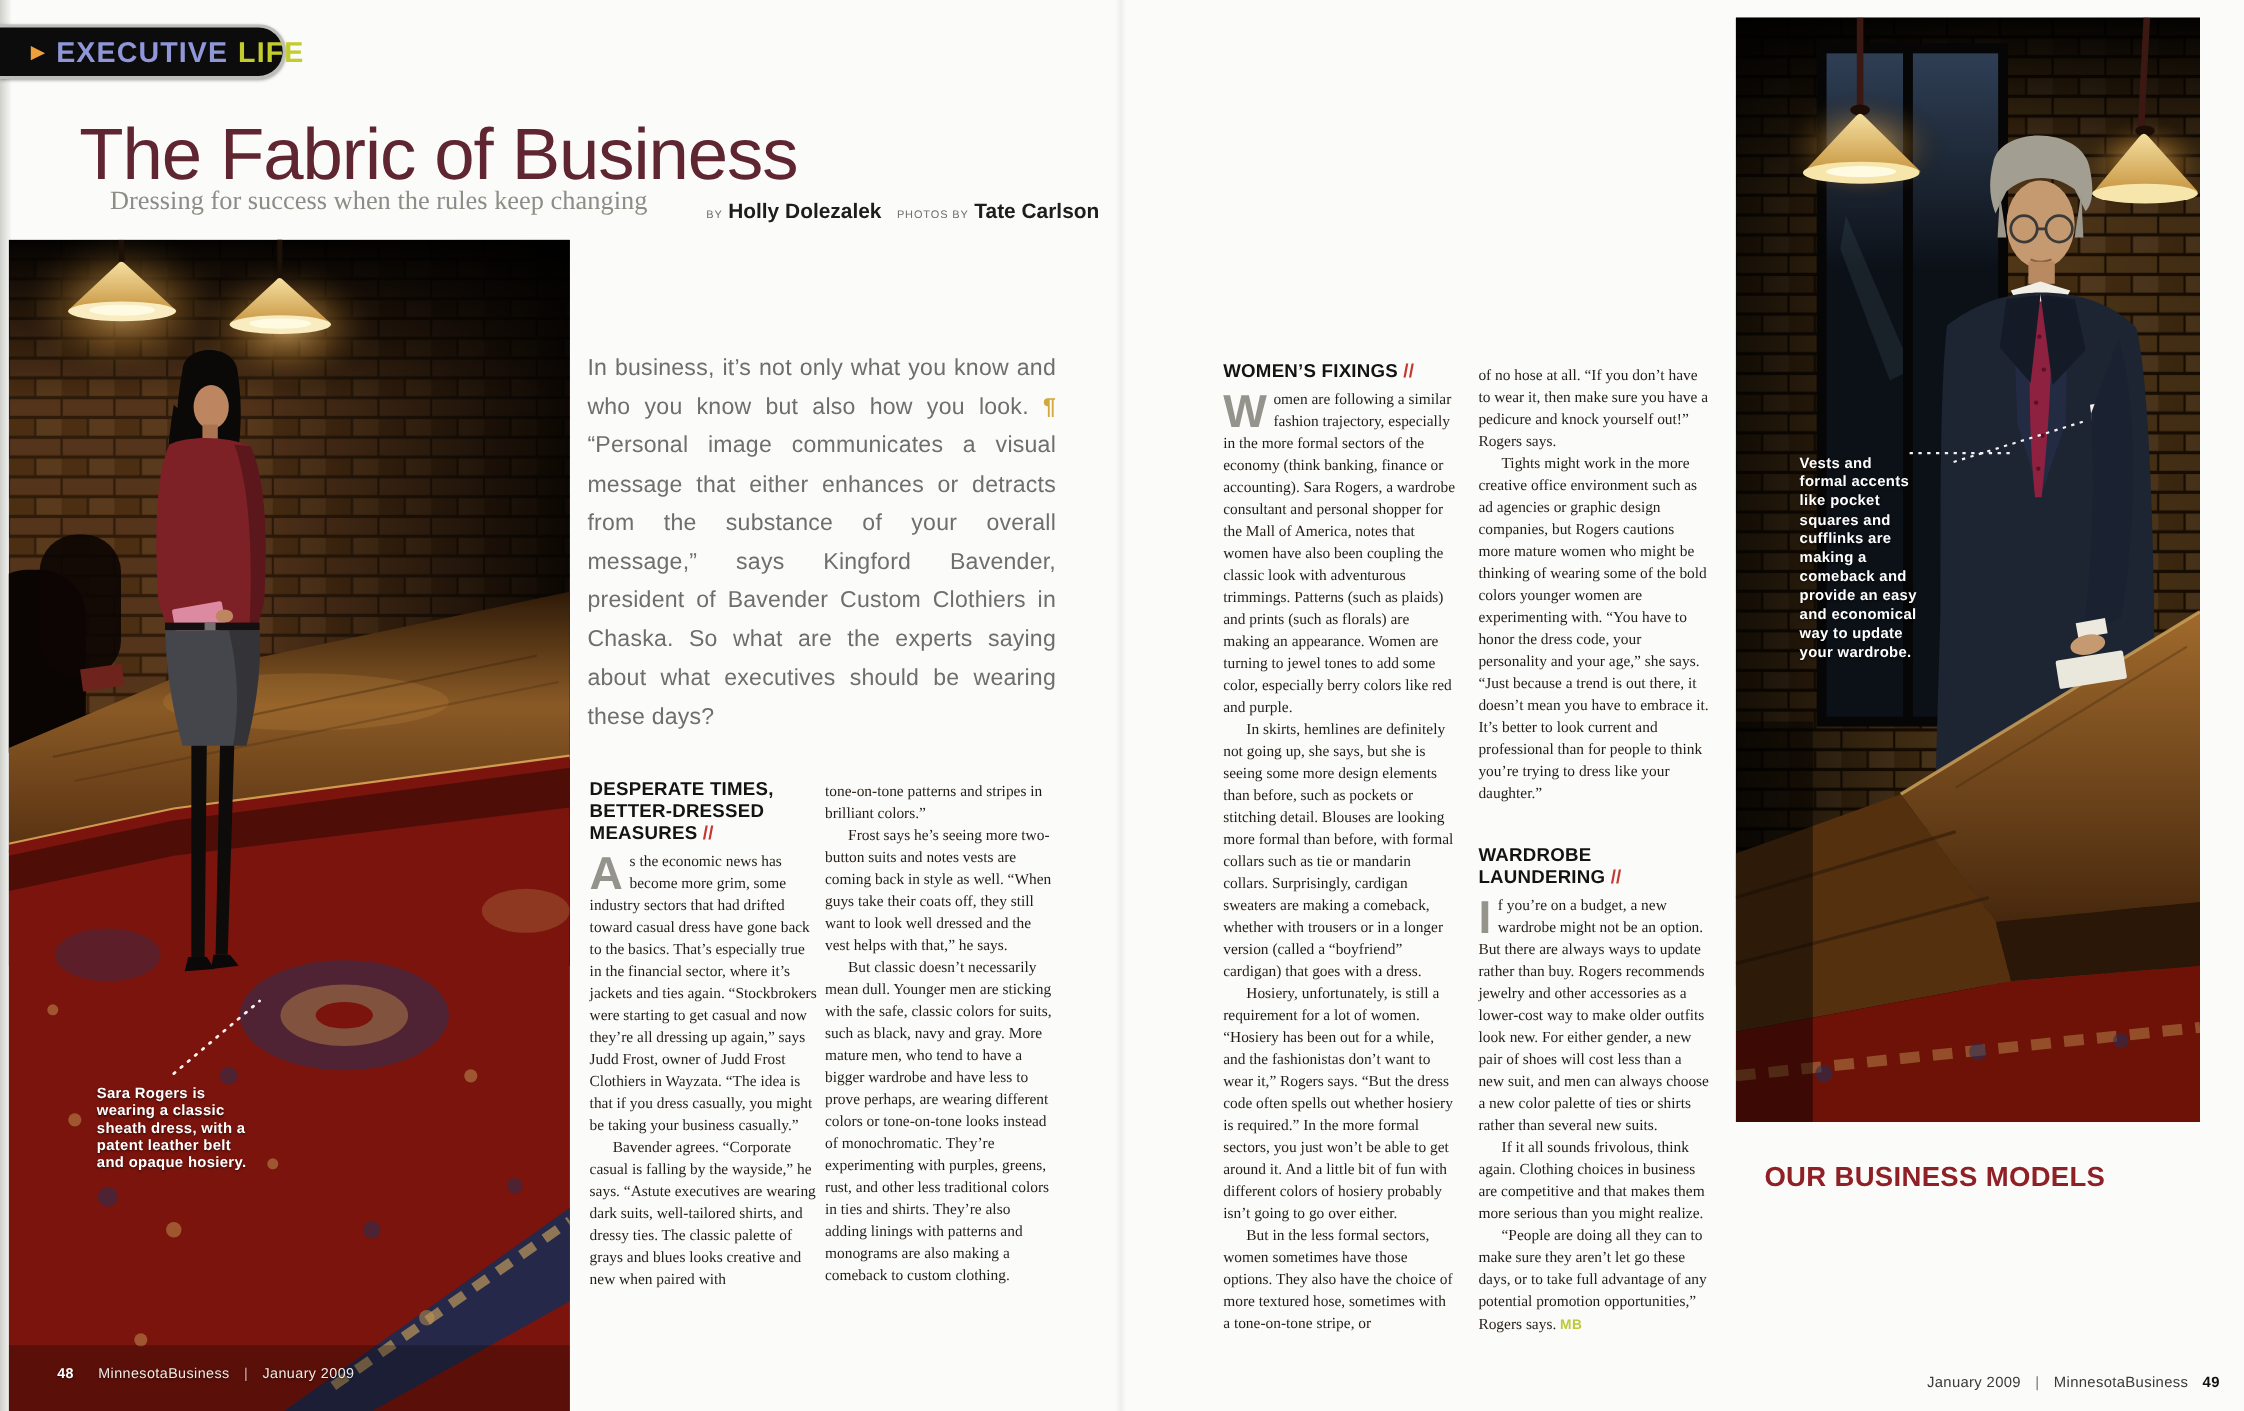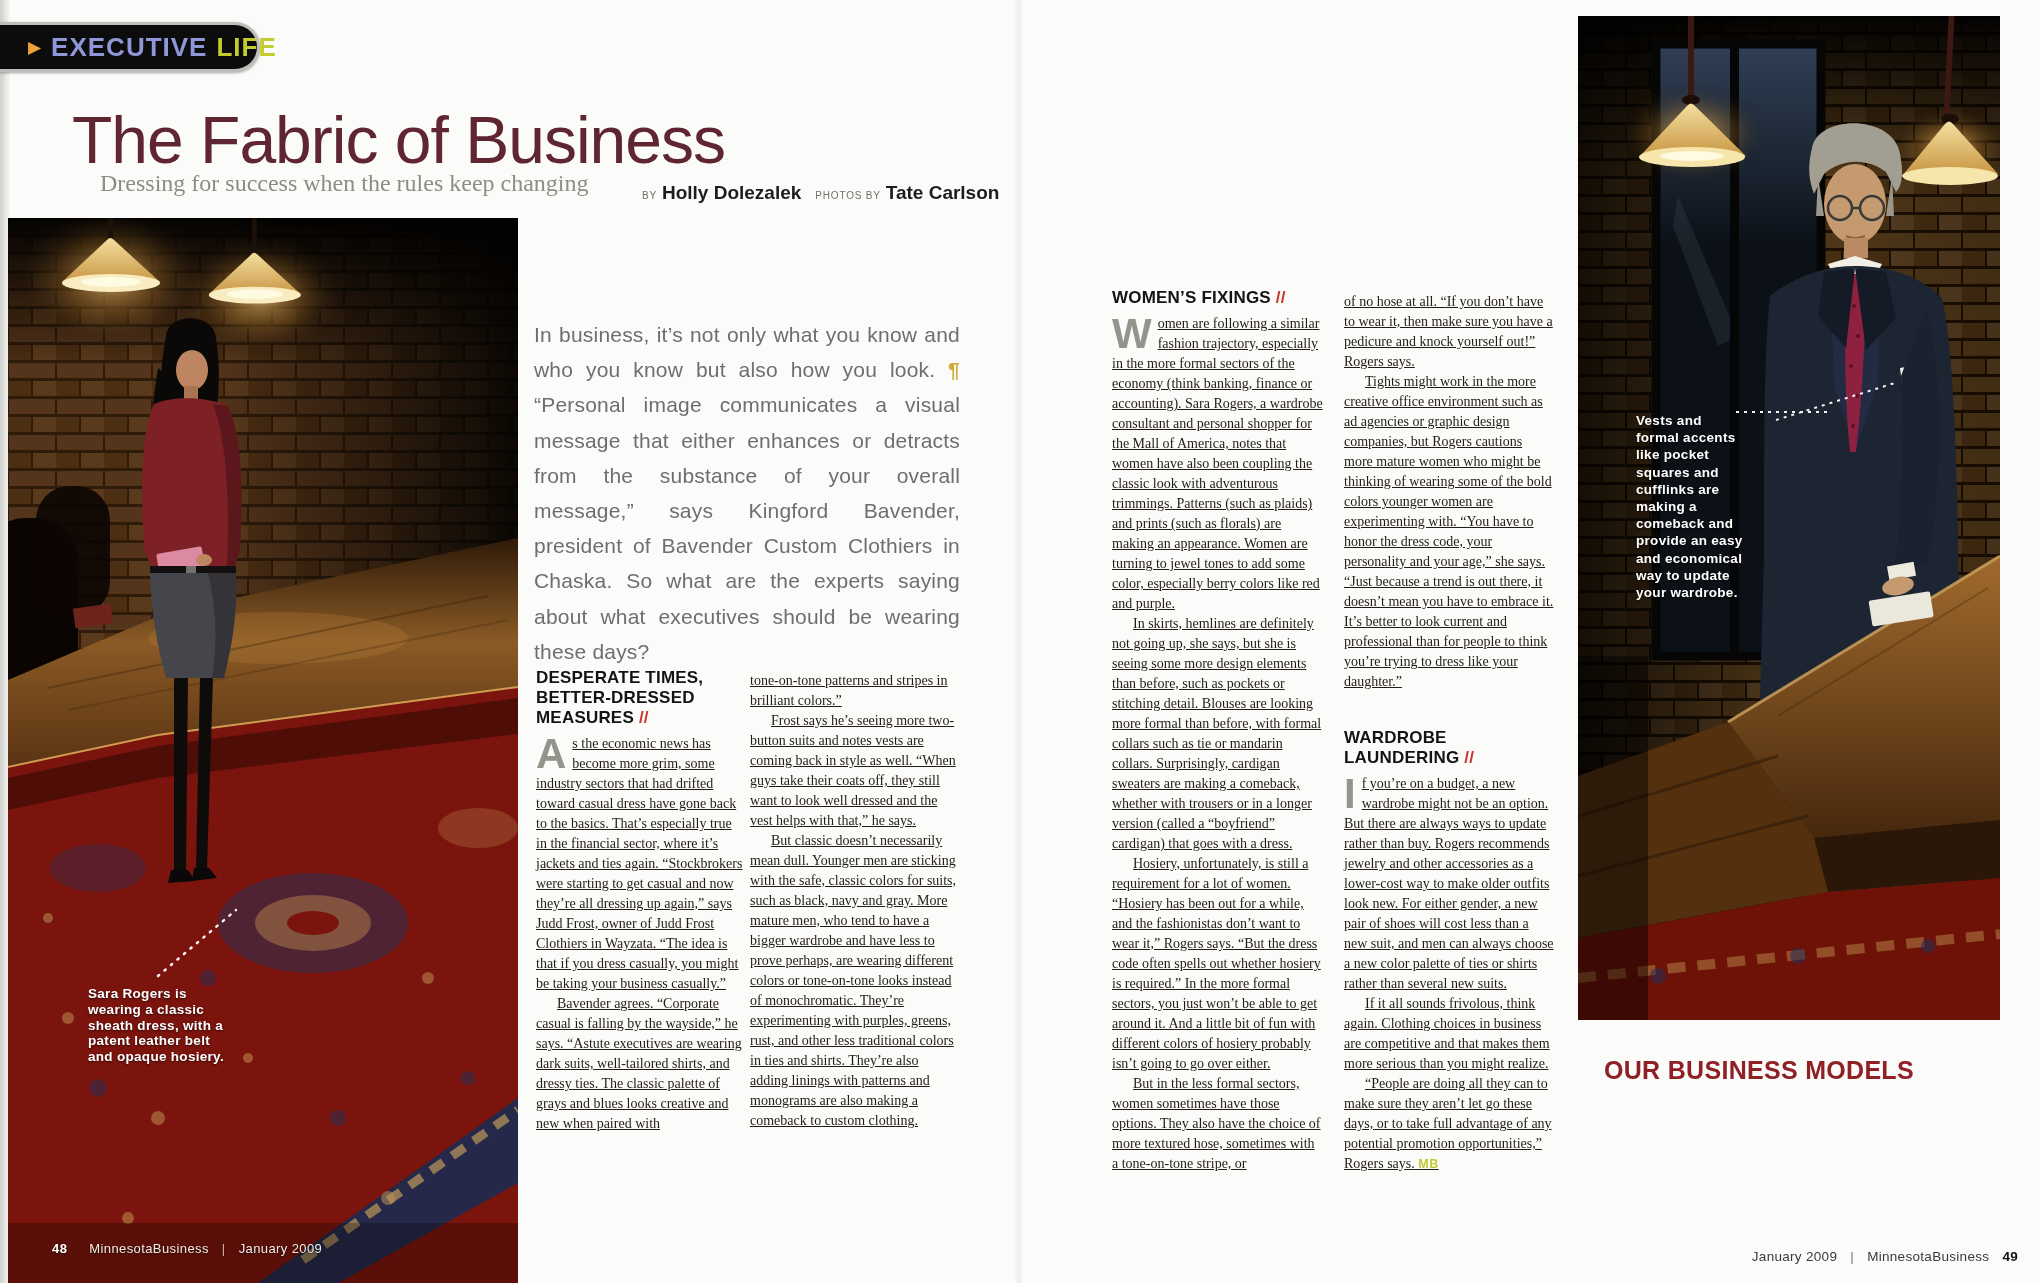--- a/index.html
+++ b/index.html
@@ -25,22 +25,22 @@
   .bylab{color:#6f6f6c;font-size:10px;letter-spacing:.8px;}
   .byname{font-weight:bold;font-size:19px;margin:0 14px 0 5px;}
 
   
   .intro{left:534px;top:296px;width:426px;font-size:21px;line-height:35.2px;color:#6e6e6e;
          text-align:justify;letter-spacing:.2px;}
   .pil{color:#d2a73c;font-weight:bold;}
 
   
   .col{position:absolute;font-family:"Liberation Serif",serif;font-size:14px;line-height:20px;
-       color:#221c15;}
-  .col p{margin:0;text-decoration:underline;}
+       color:#221c15;margin-top:40px;}
+  .col p{margin:0;}
   .ind{text-indent:1.5em;}
   .colhead{font-family:"Liberation Sans",sans-serif;font-size:17px;font-weight:bold;line-height:20px;
            color:#131313;margin:0 0 6px 0;letter-spacing:.2px;}
   .sl{color:#c5372f;}
   .dc{float:left;font-family:"Liberation Sans",sans-serif;font-weight:bold;color:#94948d;
       font-size:42px;line-height:34px;margin:3px 6px 0 0;}
   .mt{margin-top:36px;}
   .mb-mark{font-family:"Liberation Sans",sans-serif;font-weight:bold;font-size:12.5px;color:#bfc937;letter-spacing:.5px;}
   .c1{left:536px;top:668px;width:210px;}
   .c2{left:750px;top:671px;width:210px;}

